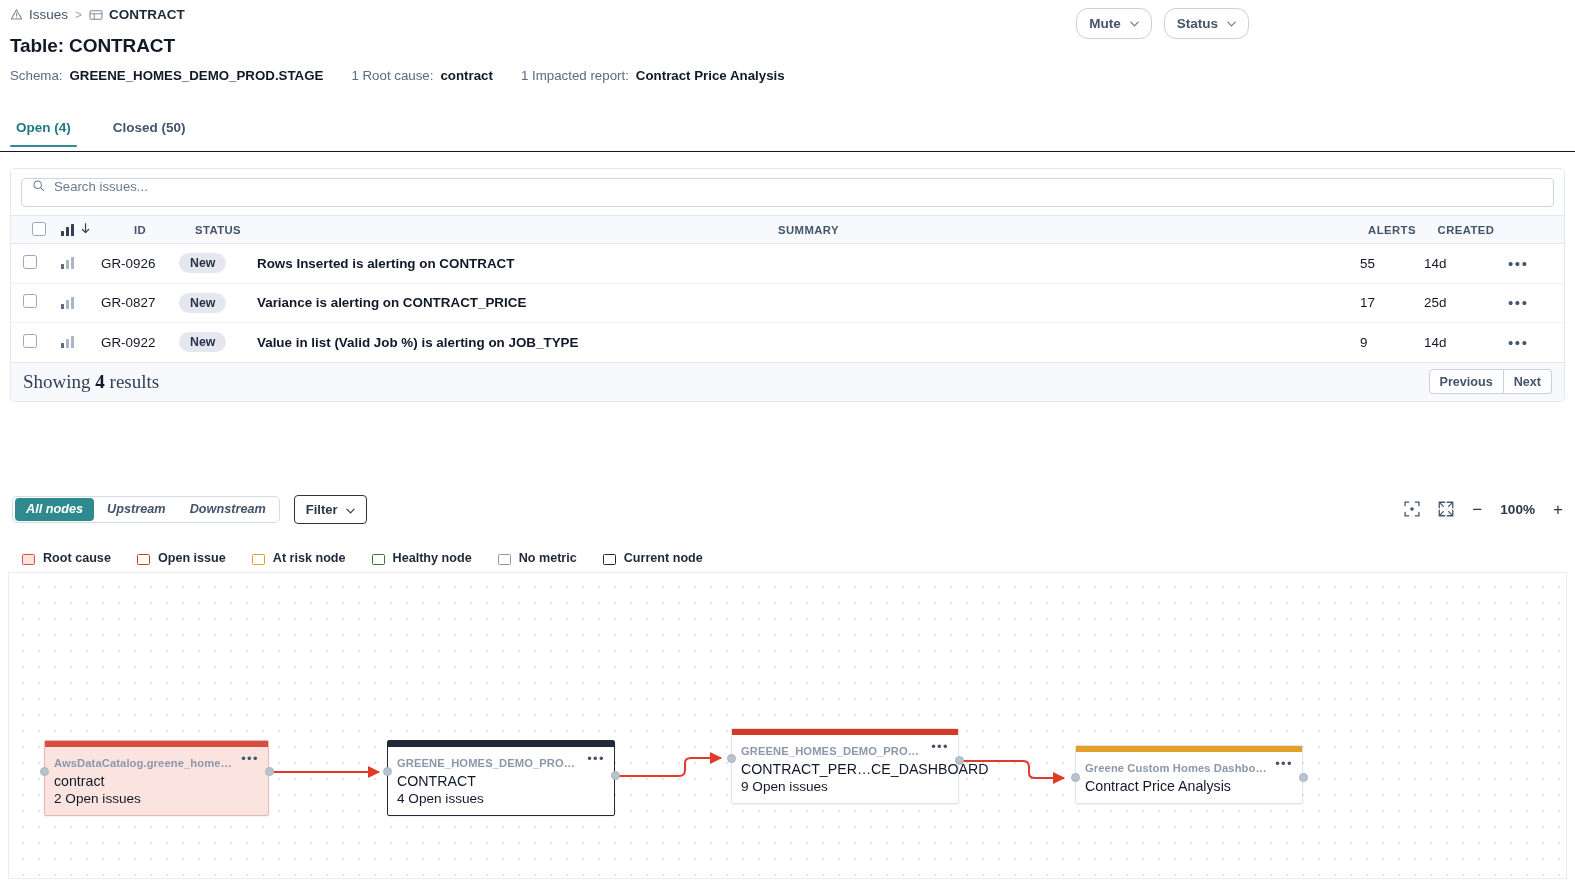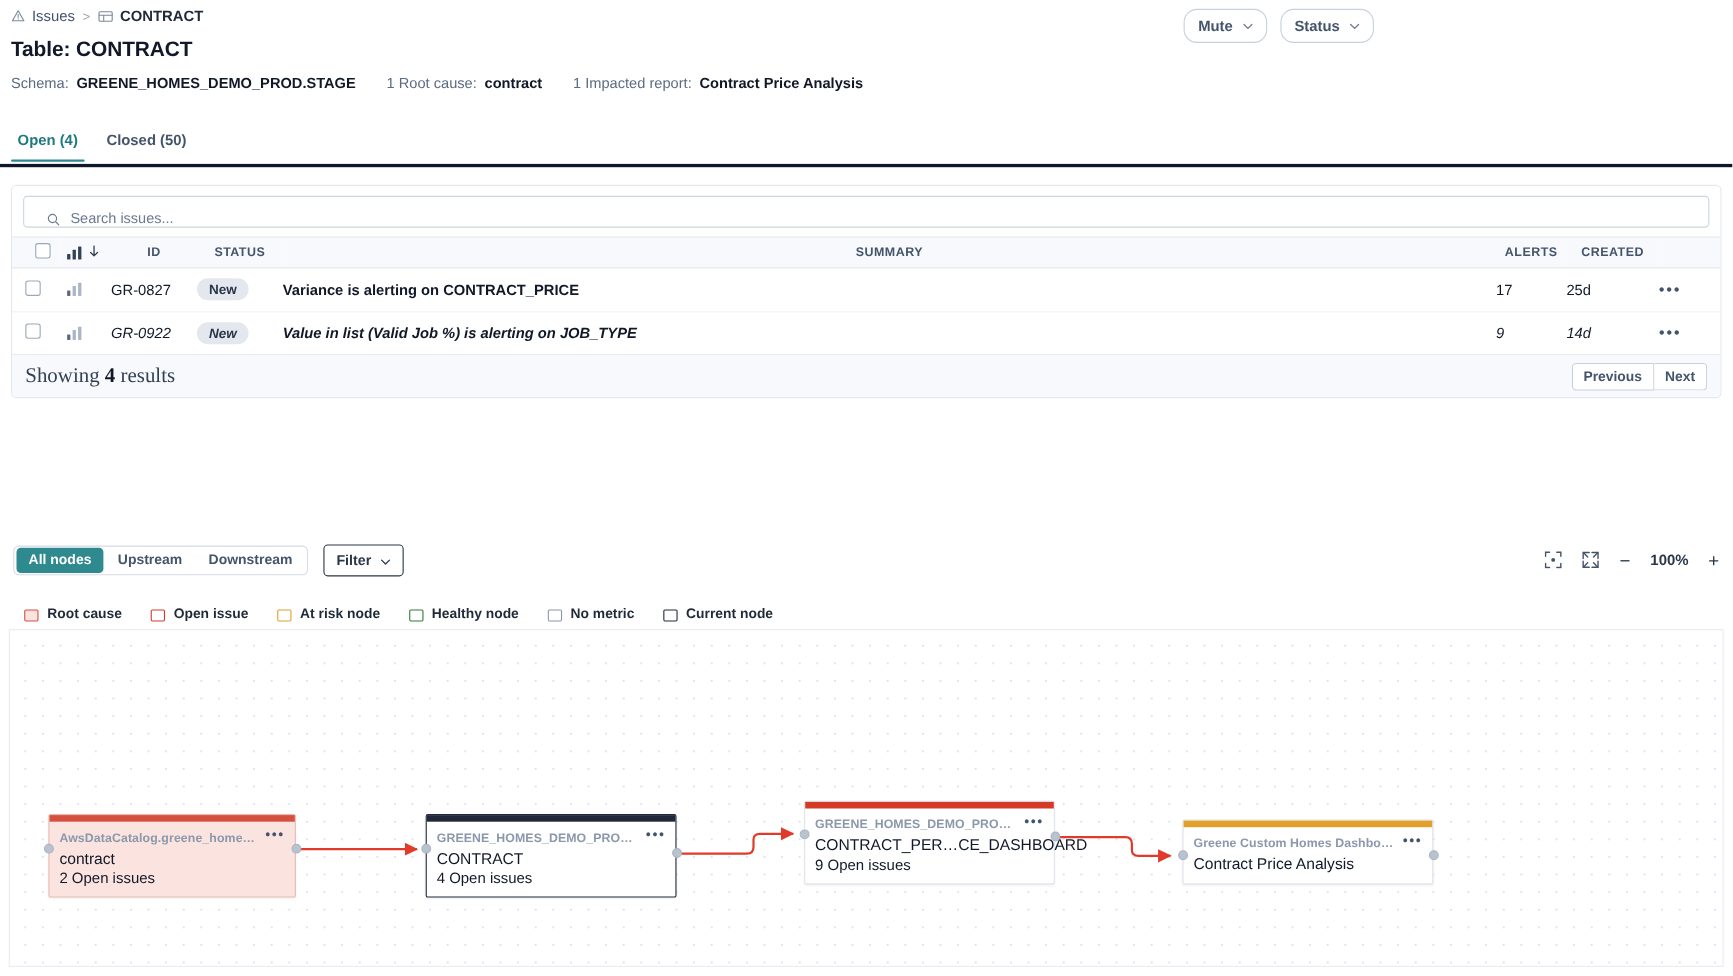--- a/index.html
+++ b/index.html
@@ -43,60 +43,60 @@
     border:1px solid #c7d0dc; background:#fff; border-radius:12px;
     height:31px; padding:0 12px;
     display:flex; align-items:center; gap:9px;
     font-size:13.5px; font-weight:700; color:#44546b; cursor:pointer;
   }
   .caret { font-size:9px; color:#6b7a90; }
 
   
   .tabs {
     position:absolute; left:0; top:120px; width:1575px; height:32px;
-    border-bottom:3px solid #0f172a;
-    display:flex; align-items:flex-start; padding-left:10px; gap:14px;
+    border-bottom:1px solid #0f172a;
+    display:flex; align-items:flex-start; padding-left:10px; gap:30px;
   }
   .tab {
     font-size:13.5px; font-weight:700; color:#44546b;
     padding:0 6px 11px 6px; cursor:pointer; position:relative; top:0;
   }
   .tab.active { color:#1f7a80; }
   .tab.active:after {
     content:""; position:absolute; left:0; right:0; bottom:-1px;
     height:2.5px; background:#2f8a8f; border-radius:2px;
   }
 
   
   .issues-card {
     position:absolute; left:10px; top:168px; width:1555px;
     border:1px solid #e3e8ef; border-radius:5px; background:#fff; overflow:hidden;
   }
   .search-wrap { padding:9px 10px 8px 10px; background:#fff; }
   .search-box {
     height:29px; border:1px solid #cdd5e0; border-radius:4px;
-    display:flex; align-items:flex-end; gap:9px; padding:0 20px; background:#fff;
+    display:flex; align-items:flex-start; gap:9px; padding:0 10px; background:#fff;
   }
   .search-box input {
     border:0; outline:0; flex:1; font-size:13.2px; color:#475569;
     font-family:"Liberation Sans", sans-serif; background:transparent;
   }
   .search-box input::placeholder { color:#6b7a90; }
 
   table.issues { width:100%; border-collapse:collapse; table-layout:fixed; }
   table.issues thead th {
     background:#f7f9fc; border-top:1px solid #e3e8ef; border-bottom:1px solid #e3e8ef;
     font-size:11.3px; font-weight:700; color:#44546b; letter-spacing:0.45px;
     text-align:center; height:28px; padding:0 0 0 0; vertical-align:middle;
   }
   table.issues tbody td {
     border-bottom:1px solid #eef1f6; height:39.5px; vertical-align:middle;
     font-size:13.4px; color:#111827;
   }
-  table.issues tbody tr:last-child td { border-bottom:1px solid #e3e8ef;font-style:italic; }
+  table.issues tbody tr:last-child td { border-bottom:1px solid #e3e8ef; }
   .col-cb   { width:44px; padding-left:12px !important; }
   .col-sev  { width:46px; }
   .col-id   { width:78px; }
   .col-st   { width:78px; }
   .col-sum  { width:auto; }
   .col-al   { width:64px; }
   .col-cr   { width:84px;margin-top:20px; }
   .col-kebab{ width:56px; }
 
   .cbox {
@@ -142,21 +142,21 @@
   .lineage-toolbar {
     position:absolute; left:0; top:485px; width:1575px; height:48px;
     display:flex; align-items:center; padding:0 12px;
   }
   .seg {
     display:flex; align-items:center; border:1px solid #d5dce6;
     border-radius:5px; background:#fff; height:27px; padding:2px; gap:2px;
   }
   .seg .sg {
     height:23px; padding:0 11px; display:flex; align-items:center;
-    font-size:12.7px; font-weight:700; color:#44546b; border-radius:4px; cursor:pointer;
+    font-size:12.7px; font-weight:700; color:#44546b; border-radius:4px; cursor:pointer;font-style:italic;
   }
   .seg .sg.active { background:#2f8a8f; color:#fff; }
   .filter-btn {
     margin-left:14px; border:1px solid #2b3648; background:#fff; border-radius:4px;
     height:29px; padding:0 11px; display:flex; align-items:center; gap:8px;
     font-size:13px; font-weight:700; color:#2b3648; cursor:pointer;
   }
   .zoom-ctrls {
     margin-left:auto; display:flex; align-items:center; gap:18px;
     color:#44546b;
@@ -333,20 +333,38 @@
           <td class="col-cb"><span class="cbox"></span></td>
           <td class="col-sev">
               <span class="sev-icon">
                 <span class="bars light">
                   <i></i>
                   <i></i>
                   <i></i>
                 </span>
               </span>
             </td>
+          <td class="col-id id-cell">GR-0926</td>
+          <td class="col-st"><span class="badge">New</span></td>
+          <td class="col-sum summary-cell">Rows Inserted is alerting on CONTRACT</td>
+          <td class="col-al num-cell">55</td>
+          <td class="col-cr num-cell">14d</td>
+          <td class="col-kebab"><span class="kebab">•••</span></td>
+        </tr>
+        <tr>
+          <td class="col-cb"><span class="cbox"></span></td>
+          <td class="col-sev">
+              <span class="sev-icon">
+                <span class="bars light">
+                  <i></i>
+                  <i></i>
+                  <i></i>
+                </span>
+              </span>
+            </td>
           <td class="col-id id-cell">GR-0827</td>
           <td class="col-st"><span class="badge">New</span></td>
           <td class="col-sum summary-cell">Variance is alerting on CONTRACT_PRICE</td>
           <td class="col-al num-cell">17</td>
           <td class="col-cr num-cell">25d</td>
           <td class="col-kebab"><span class="kebab">•••</span></td>
         </tr>
         <tr>
           <td class="col-cb"><span class="cbox"></span></td>
           <td class="col-sev">

